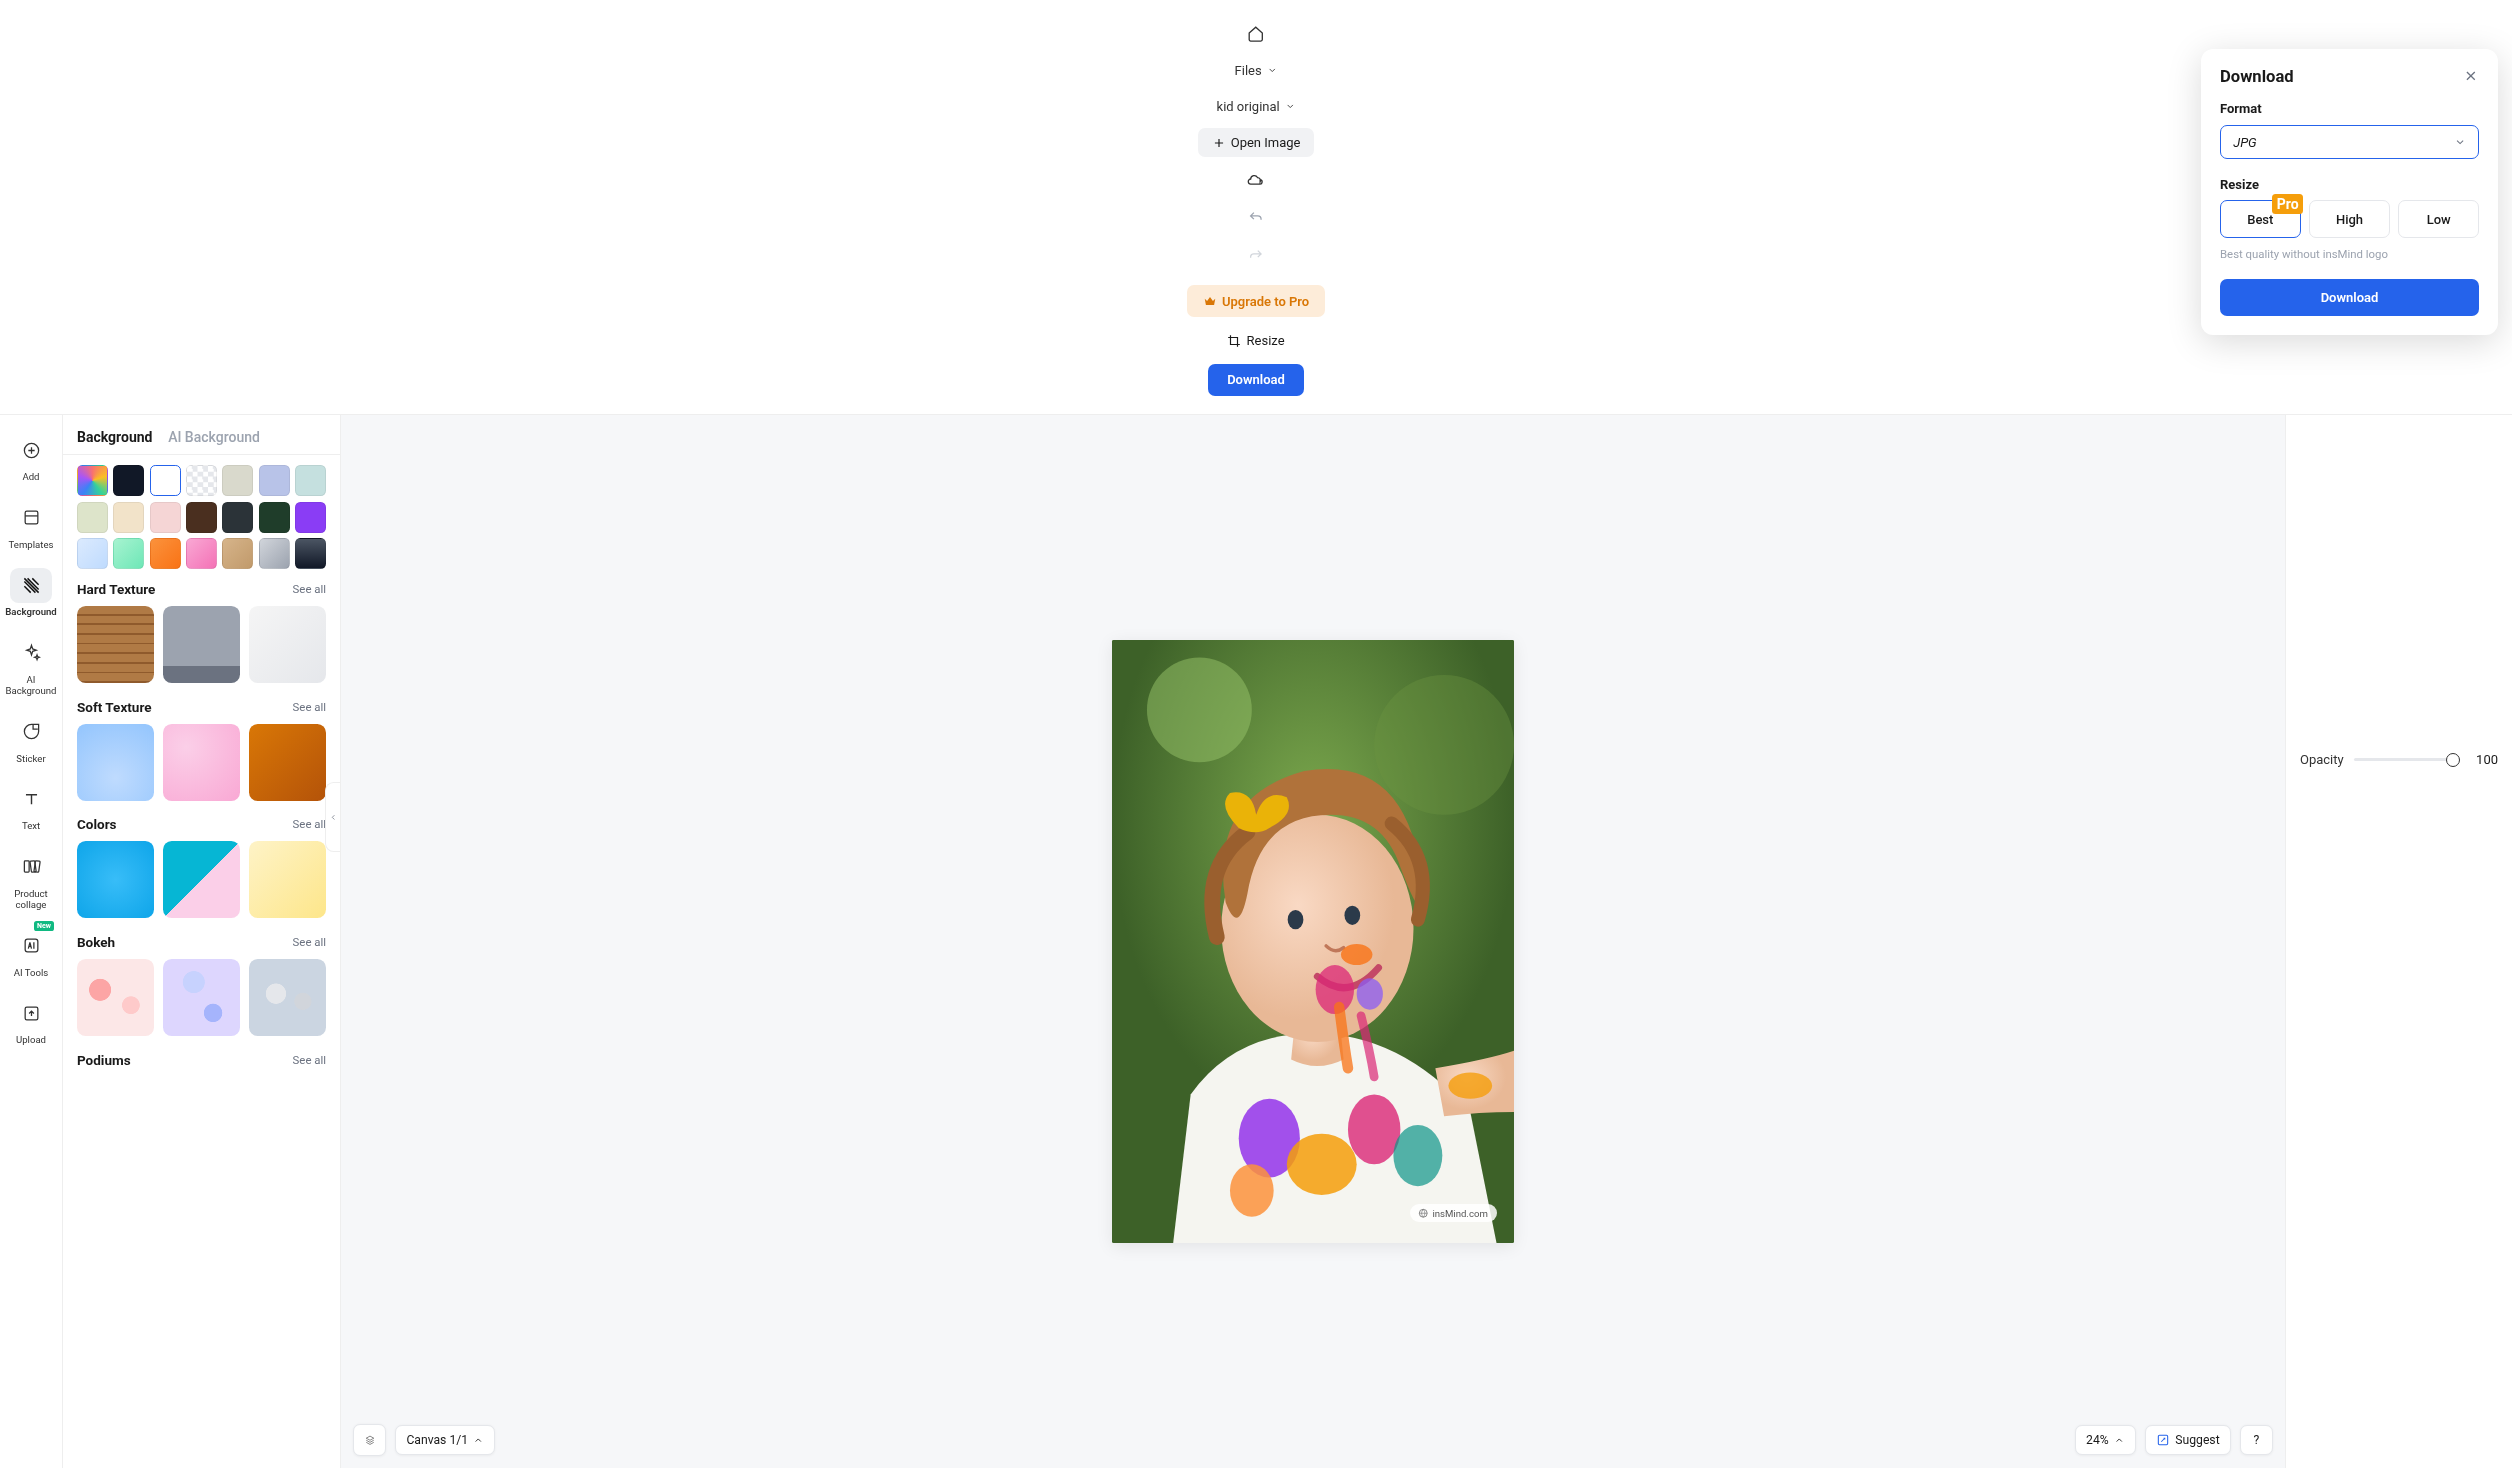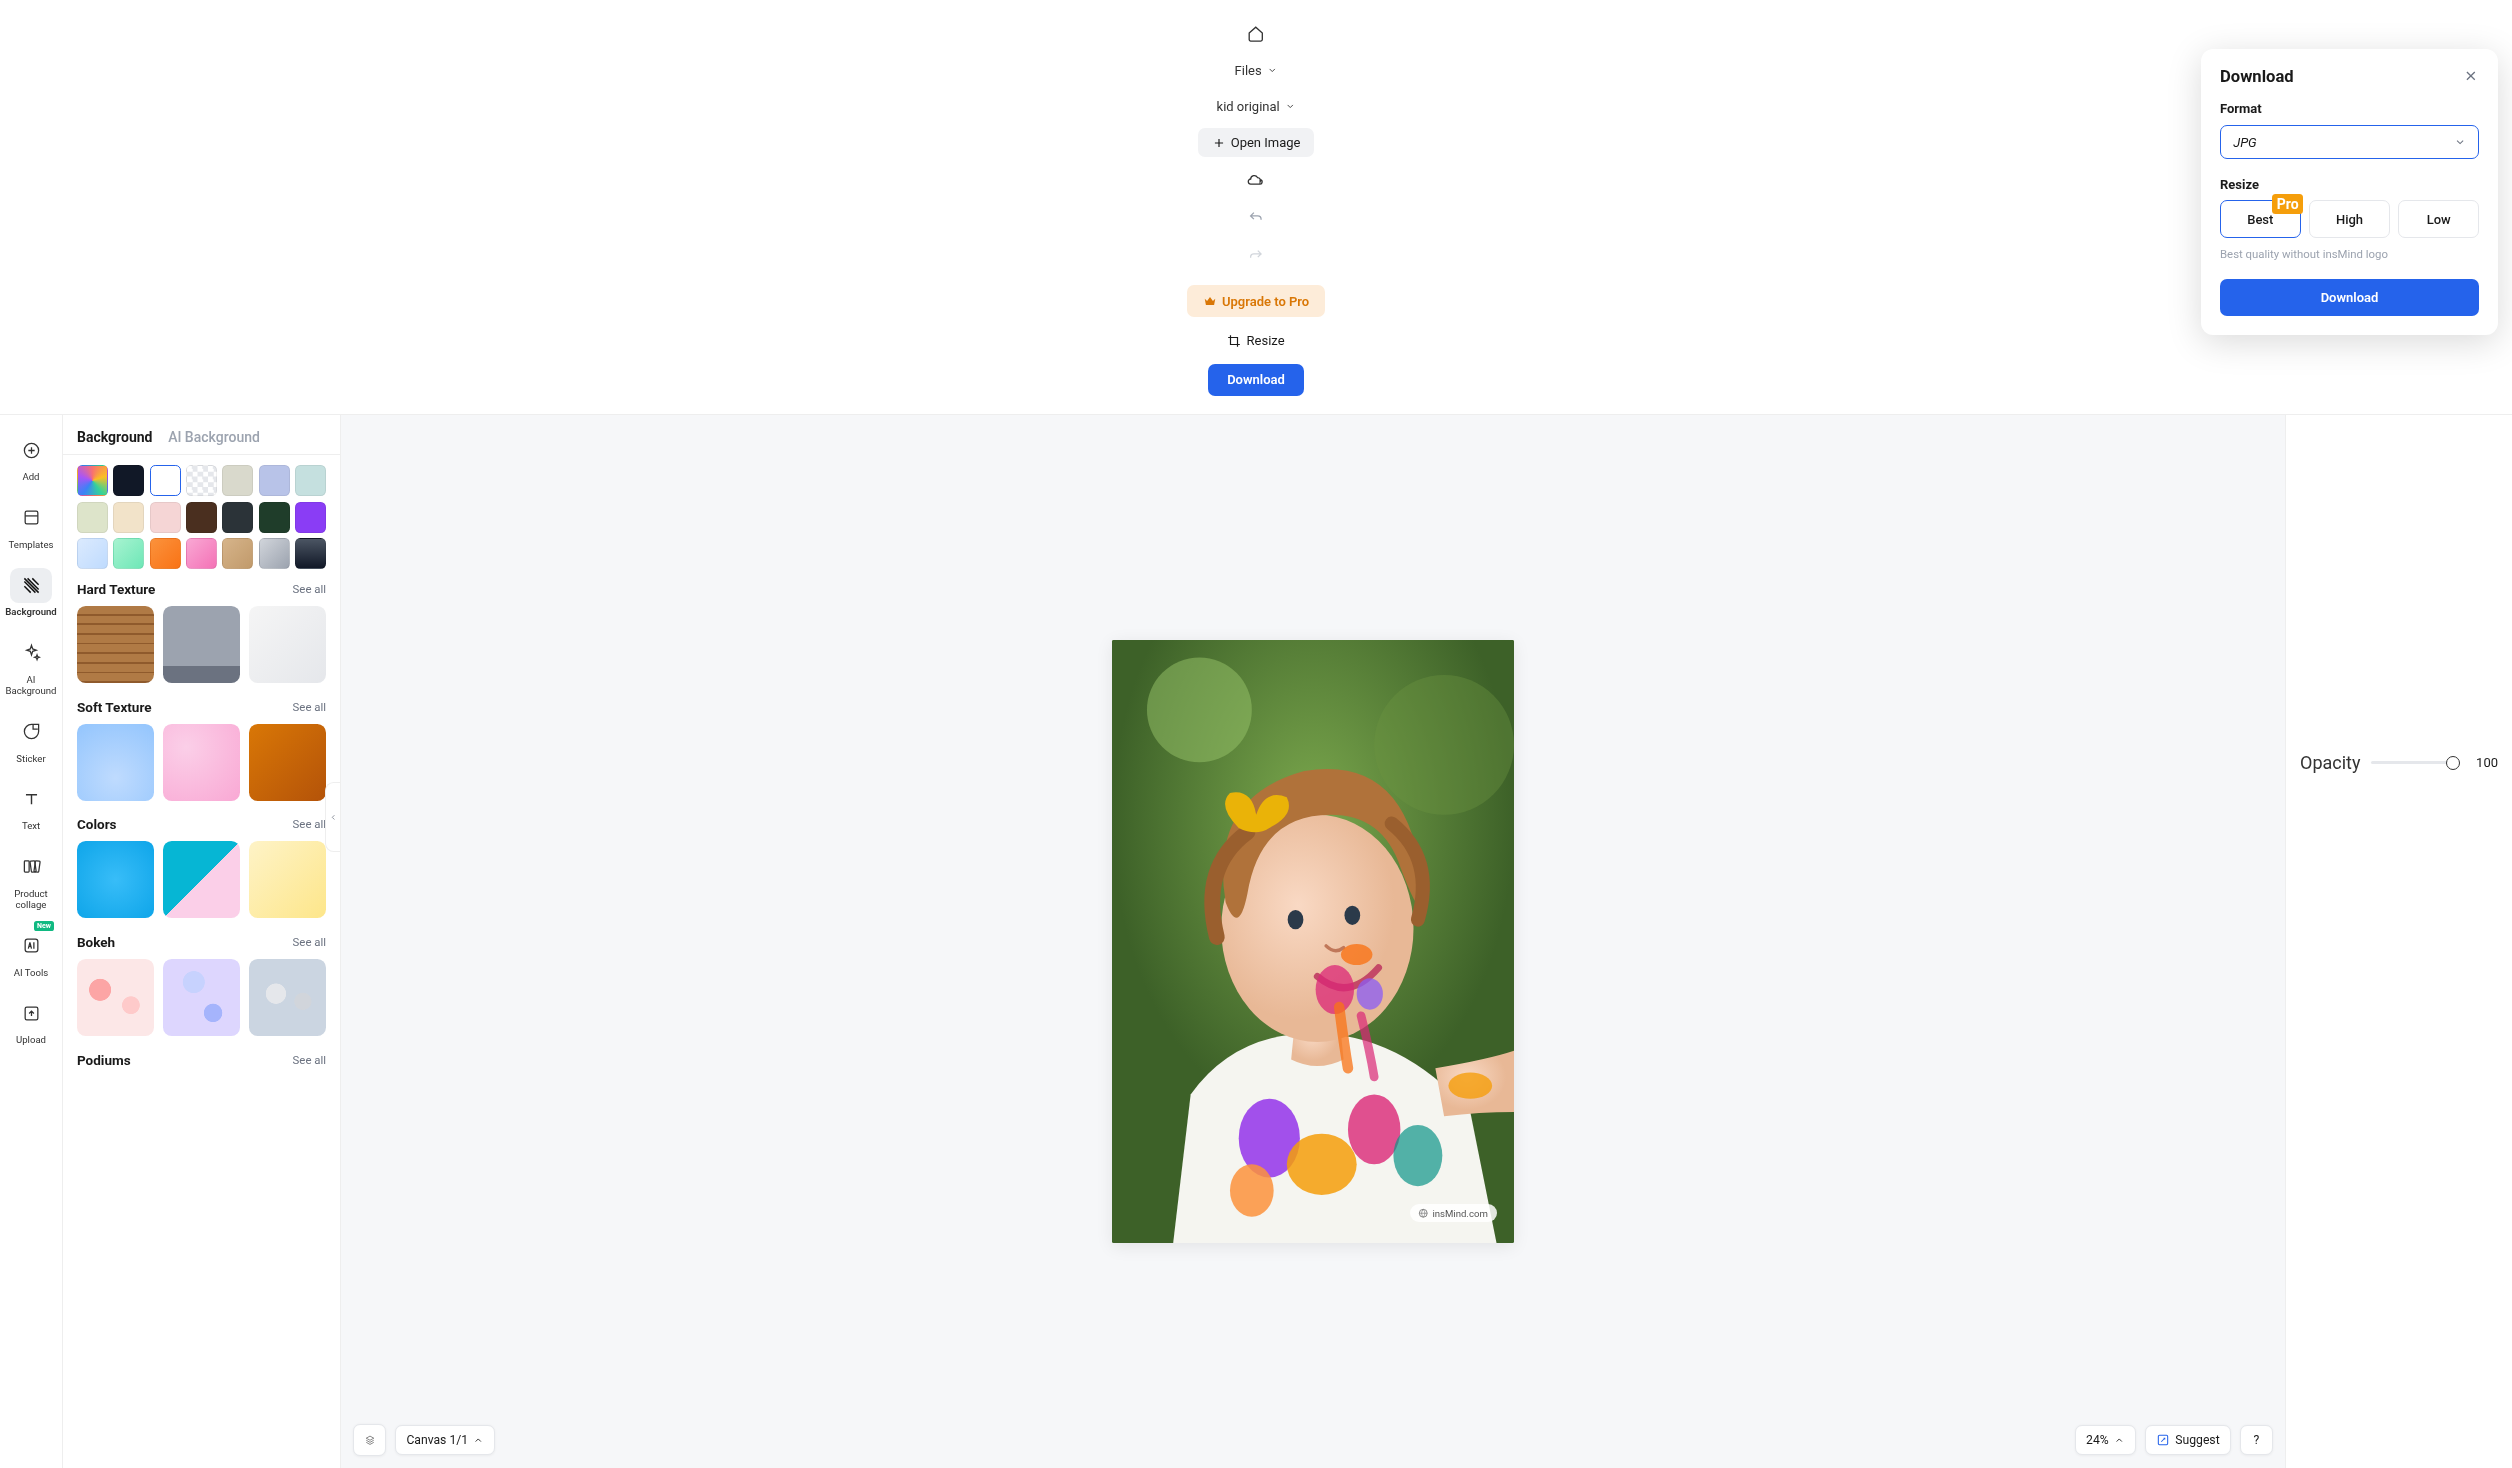--- a/index.html
+++ b/index.html
@@ -49,21 +49,21 @@
 .canvas-img { width: 402px; height: 603px; background: #4a7c2e; border-radius: 1.7px; position: relative; overflow: hidden; box-shadow: 0 3.5px 17.5px rgba(0,0,0,.08); }
 .canvas-watermark { position: absolute; bottom: 21px; right: 17.5px; background: rgba(255,255,255,.85); padding: 3.5px 8.7px; border-radius: 10.5px; font-size: 9.6px; color: #555; display: flex; align-items: center; gap: 3.5px; text-align: center; }
 .bottom-bar { position: absolute; bottom: 12.2px; left: 12.2px; right: 12.2px; display: flex; align-items: center; gap: 8.7px; }
 .bottom-bar .spacer { flex: 1; }
 .bb-btn { background: #fff; border: 0.9px solid #e5e7eb; border-radius: 7px; padding: 7px 10.5px; display: flex; align-items: center; gap: 5.2px; cursor: pointer; font-size: 12.2px; box-shadow: 0 0.9px 2.6px rgba(0,0,0,.05); }
 .bb-icon { width: 33px; justify-content: center; }
 
 
 .rightpanel { width: 227px; border-left: 0.9px solid #eee; padding: 14px; }
 .opacity-row { display: flex; align-items: center; gap: 10.5px; margin-top: 323px; }
-.opacity-row label { font-size: 18px; color: #333; }
+.opacity-row label { font-size: 13px; color: #333; }
 .slider { flex: 1; height: 3.5px; background: #e5e7eb; border-radius: 1.7px; position: relative; }
 .slider-thumb { position: absolute; right: 0; top: -5.2px; width: 14px; height: 14px; border: 1.7px solid #333; background: #fff; border-radius: 50%; }
 .opacity-val { font-size: 13px; width: 28px; text-align: right; }
 
 
 .dl-popover { position: absolute; top: 49px; right: 14px; width: 297px; background: #fff; border-radius: 12.2px; box-shadow: 0 7px 35px rgba(0,0,0,.15); padding: 17.5px 19px 19px; z-index: 100; }
 .dl-hdr { display: flex; justify-content: space-between; align-items: center; margin-bottom: 15.7px; }
 .dl-hdr h2 { font-size: 16.6px; font-weight: 700; }
 .dl-close { cursor: pointer; color: #6b7280; font-size: 15.7px; }
 .dl-label { font-size: 13px; font-weight: 700; margin-bottom: 8.7px; }

